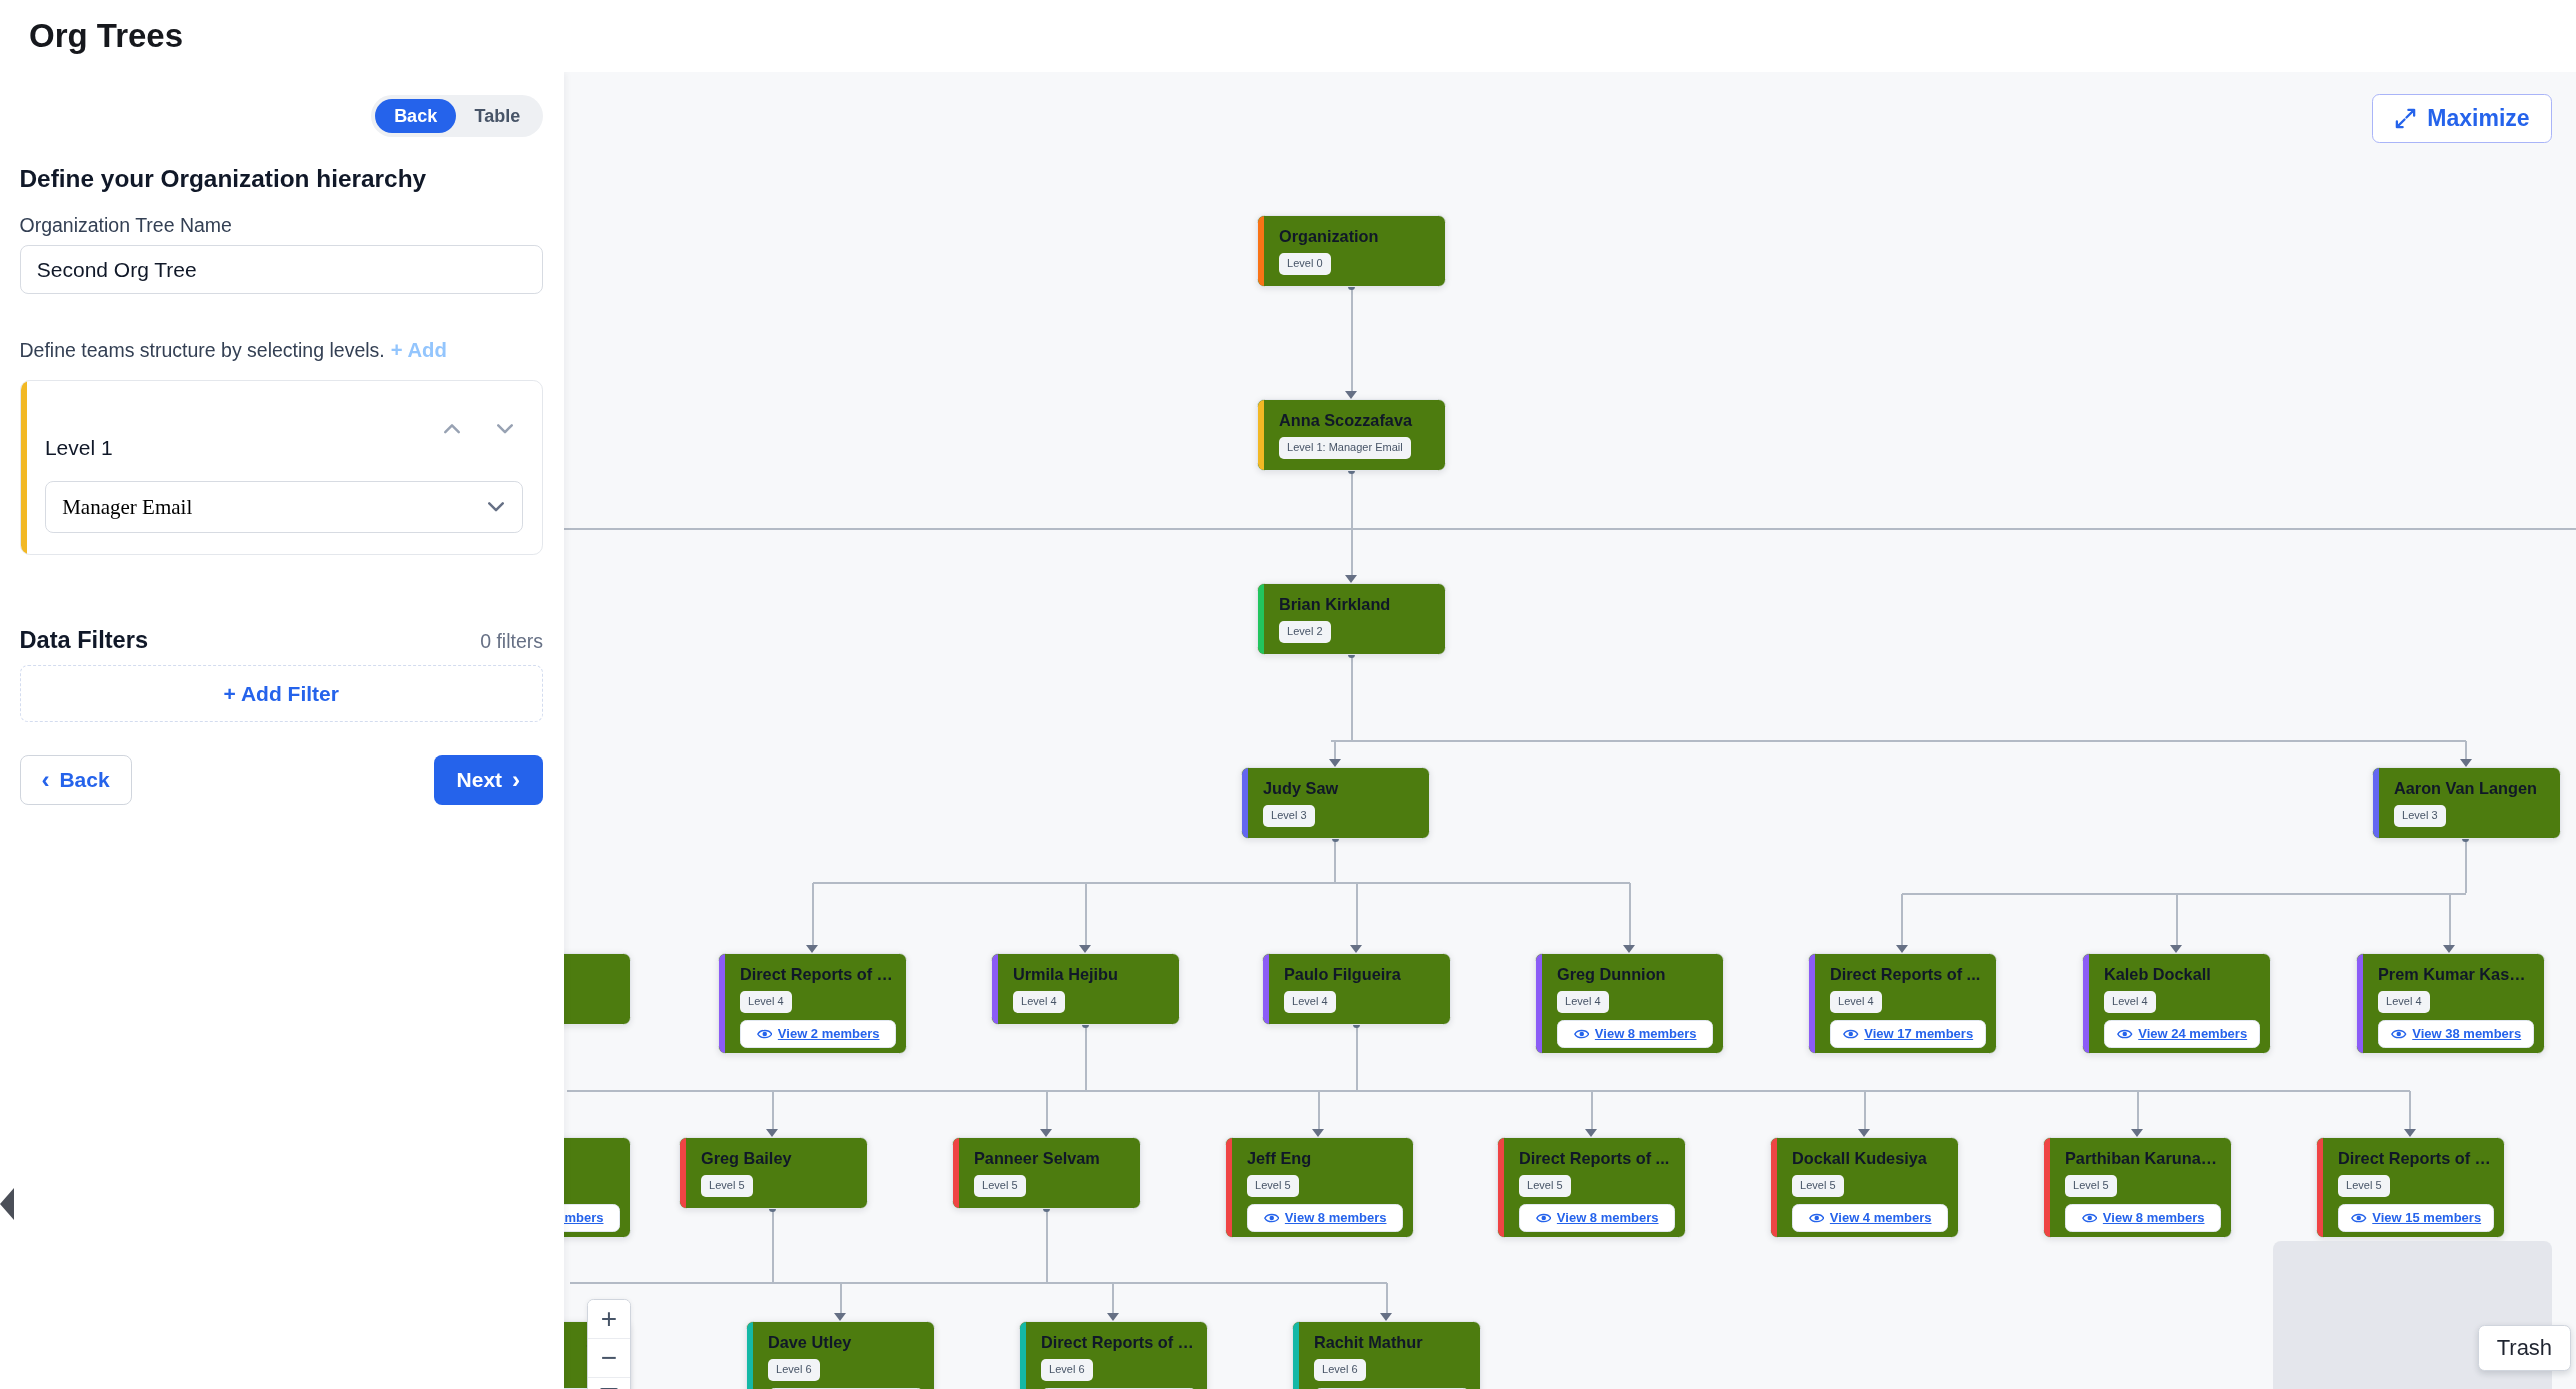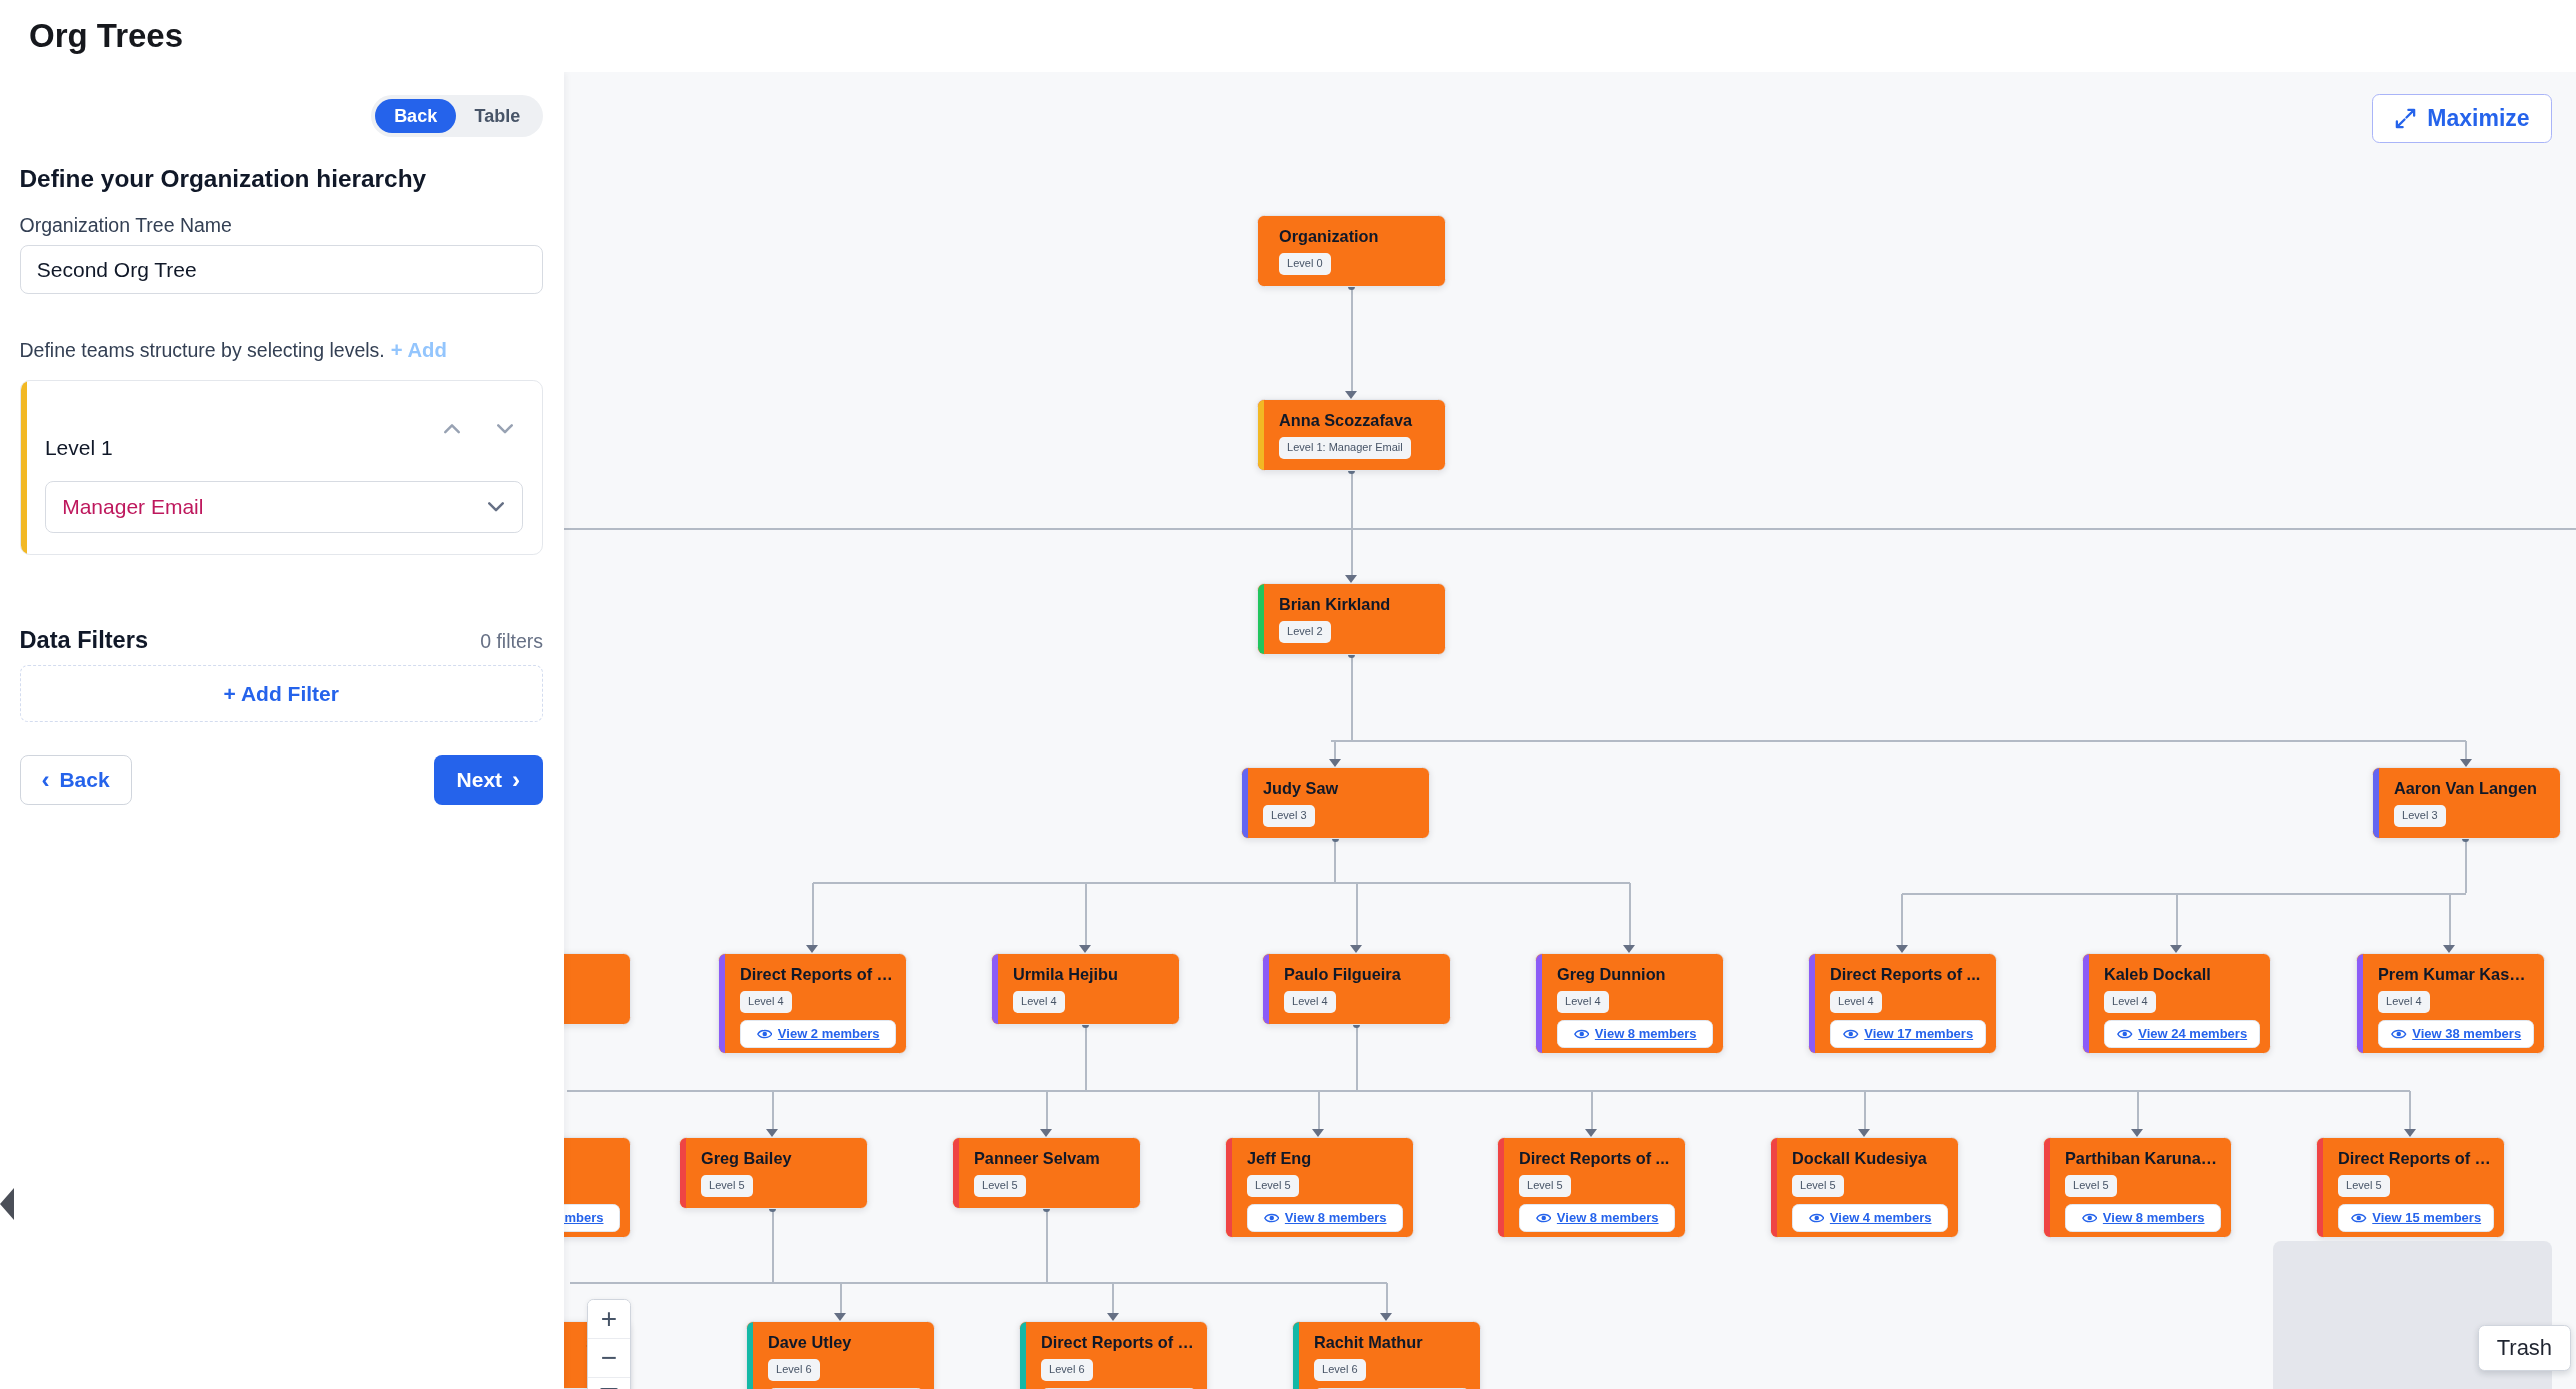--- a/index.html
+++ b/index.html
@@ -13,21 +13,21 @@
 
   
   .canvas{position:absolute;top:72px;left:0;right:0;bottom:0;background:#f7f8fa;overflow:hidden;}
   #connector-layer,#node-layer{position:absolute;inset:0;}
   .edge-vertical{position:absolute;width:1.6px;background:#b3bac5;}
   .edge-rail{position:absolute;height:1.6px;background:#b3bac5;}
   .edge-arrow{position:absolute;width:0;height:0;border-left:6.5px solid transparent;
               border-right:6.5px solid transparent;border-top:8.1px solid #667085;}
   .edge-dot{position:absolute;width:7.3px;height:7.3px;border-radius:50%;background:#64748b;}
 
-  .node{position:absolute;width:189px;background:#f97316;border:0.8px solid #e4e7ec;border-radius:7.3px;
+  .node{position:absolute;width:189px;background:#4d7c0f;border:0.8px solid #e4e7ec;border-radius:7.3px;
         box-shadow:0 1.6px 6.5px rgba(16,24,40,.10);box-sizing:border-box;
         padding:11.4px 9.8px 8.1px 21px;overflow:hidden;z-index:2;}
   .node-accent{position:absolute;left:0;top:0;bottom:0;width:5.7px;border-radius:6.5px 0 0 6.5px;}
   .node-name{font-size:16.3px;font-weight:700;color:#101828;min-height:19.5px;
              white-space:nowrap;overflow:hidden;text-overflow:ellipsis;}
   .node-badge{display:inline-block;margin-top:6.5px;background:#f2f4f7;color:#475467;
               font-size:11px;line-height:13px;padding:4.1px 8.1px;border-radius:4.9px;white-space:nowrap;}
   .node-link{margin-top:7.3px;border:0.8px solid #e2e8f0;border-radius:6.5px;background:#fff;
              height:26px;display:flex;align-items:center;justify-content:center;gap:5.7px;cursor:pointer;}
   .node-link-text{color:#2563eb;font-size:13px;font-weight:600;text-decoration:underline;white-space:nowrap;}
@@ -77,21 +77,21 @@
   .add-level{font-size:20.3px;font-weight:600;color:#93c5fd;background:none;border:0;cursor:pointer;font-family:inherit;}
 
   .level-card{margin-top:16.3px;position:relative;border:0.8px solid #e4e7ec;border-radius:9.8px;
               padding:19.5px 19.5px 21px 24.4px;overflow:hidden;}
   .level-accent{position:absolute;left:0;top:0;bottom:0;width:6.5px;}
   .level-head{display:flex;align-items:center;}
   .level-title{flex:1;font-size:21px;color:#101828;margin-top:36px;}
   .level-head .chev{background:none;border:0;padding:0 8.1px;cursor:pointer;margin-left:19.5px;}
   .level-select{margin-top:21px;height:50px;border:1.2px solid #d7dbe2;border-radius:8.1px;
                 display:flex;align-items:center;justify-content:space-between;padding:0 16.3px;cursor:pointer;}
-  .level-select span{font-size:21px;color:#be185d;}
+  .level-select span{font-size:21px;color:#000000;font-family:Liberation Serif, serif;}
 
   .filters-row{margin-top:72px;display:flex;justify-content:space-between;align-items:baseline;}
   .filters-row h3{margin:0;font-size:23.6px;font-weight:700;color:#101828;}
   .filters-count{font-size:19.5px;color:#667085;}
   .add-filter{margin-top:11.4px;width:100%;height:57px;border:1.6px dashed #d3dcef;border-radius:8.1px;
               background:#fff;color:#2563eb;font-size:21px;font-weight:600;cursor:pointer;font-family:inherit;}
   .filter-note{margin-top:24.4px;display:flex;gap:9.8px;align-items:flex-start;}
   .filter-note p{margin:0;font-size:19.5px;line-height:27px;color:#667085;width:456px;}
 
   .nav-row{margin-top:33px;display:flex;justify-content:space-between;align-items:center;}

